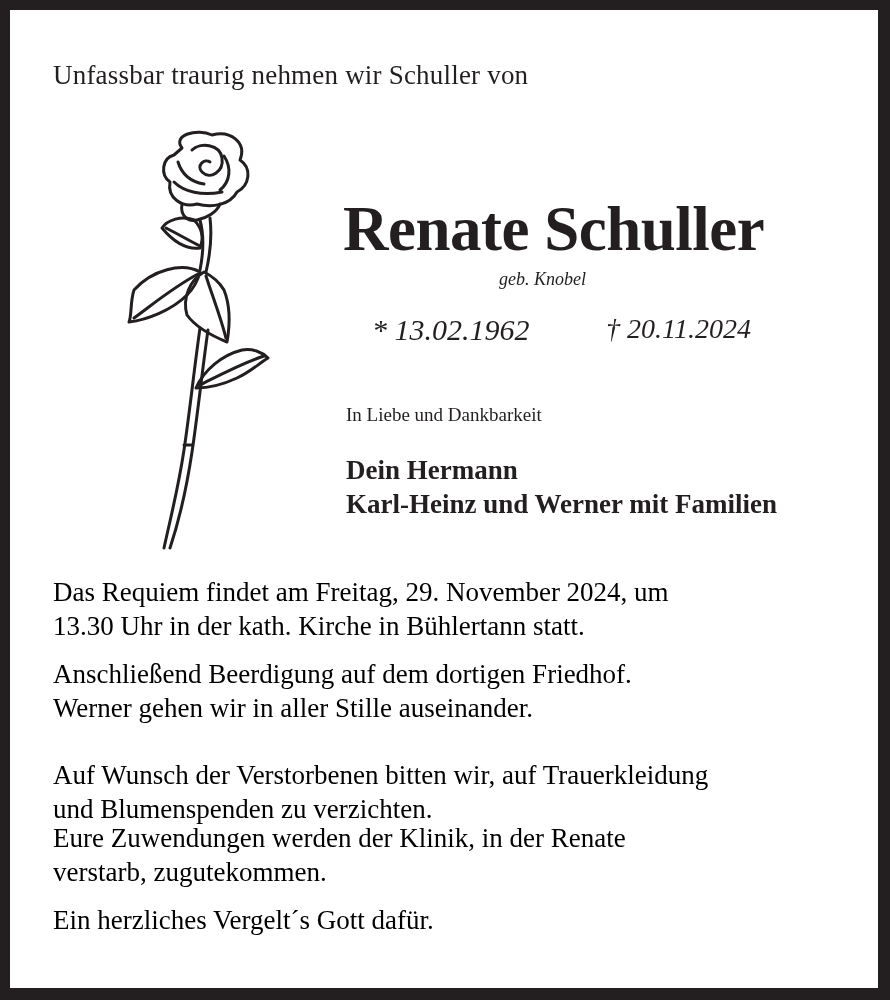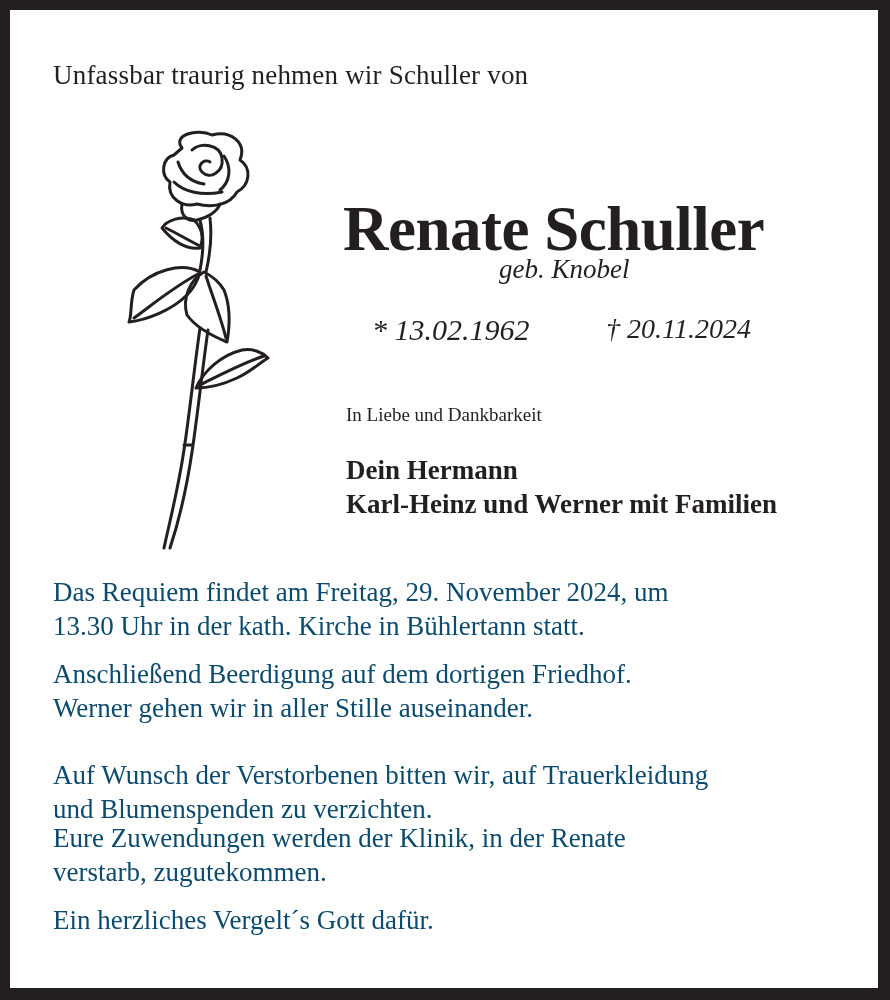--- a/index.html
+++ b/index.html
@@ -6,27 +6,27 @@
   body { width: 890px; height: 1000px; background: #231f20; position: relative; overflow: hidden; }
   .card {
     position: absolute; left: 10px; top: 10px; width: 868px; height: 978px;
     background: #ffffff; color: #231f20;
     font-family: "DejaVu Serif", "Liberation Serif", serif;
   }
   .t { position: absolute; white-space: nowrap; font-family: "Liberation Serif", serif; color: #231f20; }
   .intro { left: 43px; top: 50px; font-size: 27px; letter-spacing: 0.2px; }
   .rose { position: absolute; left: 102px; top: 110px; width: 165px; height: 430px; }
   .name { left: 333px; top: 158px; font-size: 63px; font-weight: bold; letter-spacing: -0.5px; margin-top: 25px; }
-  .maiden { left: 489px; top: 244px; font-size: 27px; font-style: italic; }
+  .maiden { left: 489px; top: 259px; font-size: 18px; font-style: italic; }
   .born { left: 362px; top: 303px; font-size: 30px; font-style: italic; }
   .died { left: 596px; top: 303px; font-size: 28px; font-style: italic; text-align: center; }
   .love { left: 336px; top: 394px; font-size: 19px; }
   .fam1 { left: 336px; top: 445px; font-size: 27px; font-weight: bold; }
   .fam2 { left: 336px; top: 479px; font-size: 27px; font-weight: bold; text-align: center; }
-  .body-p { position: absolute; left: 43px; font-family: "Liberation Serif", serif; font-size: 27px; line-height: 34px; color: #0c4a6e; }
+  .body-p { position: absolute; left: 43px; font-family: "Liberation Serif", serif; font-size: 27px; line-height: 34px; color: #000000; }
   .body-p span { display: block; white-space: nowrap; }
 </style>
 </head>
 <body>
 
 <div class="card">
   <div class="t intro">Unfassbar traurig nehmen wir Schuller von</div>
 
   <svg class="rose" viewBox="0 0 165 430" fill="none" stroke="#231f20" stroke-width="3" stroke-linecap="round" stroke-linejoin="round">
 

